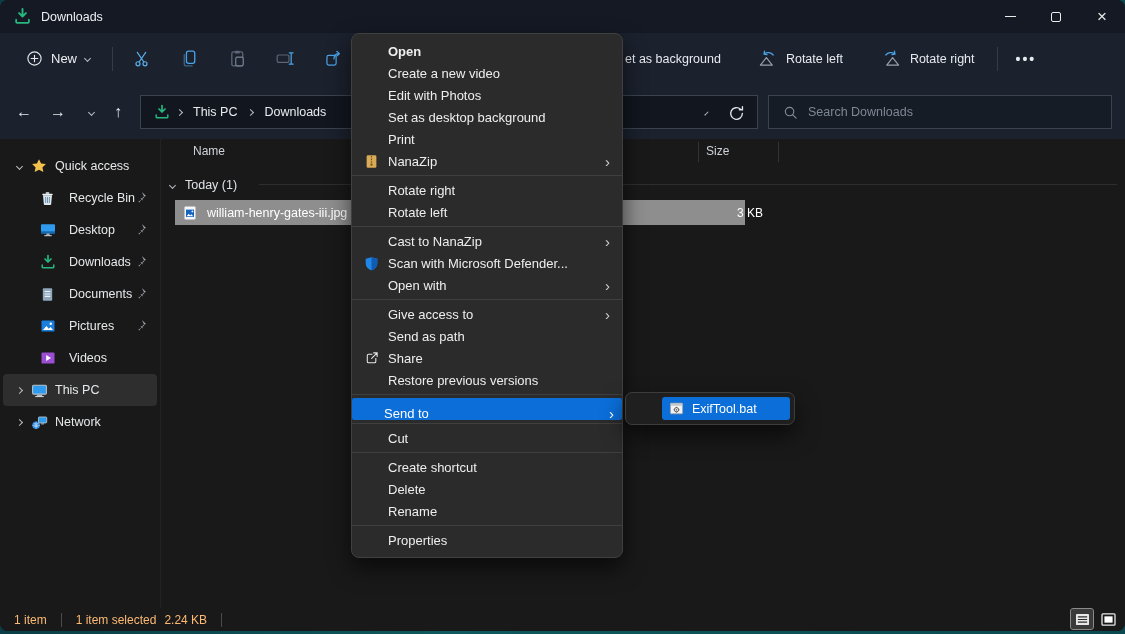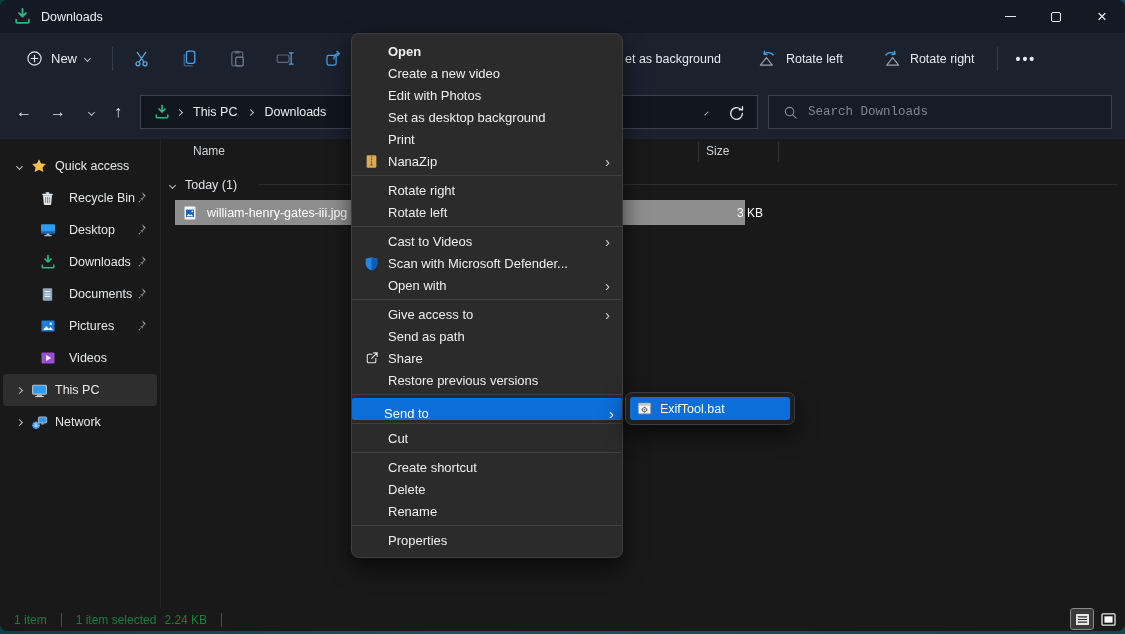--- a/index.html
+++ b/index.html
@@ -28,21 +28,21 @@
   #more-button { letter-spacing:2px; color:#e7eaee; font-size:14px; font-weight:bold; padding:0 8px; }
 
   
   #addressrow { position:absolute; left:0; top:84px; width:1125px; height:55px; background:#1b212d; }
   .nav-btn { position:absolute; top:16px; width:24px; height:24px; display:flex; align-items:center; justify-content:center; color:#e3e7eb; font-size:16px; border-radius:4px; }
   #addressbox { position:absolute; left:140px; top:11px; width:618px; height:34px; border:1px solid #3c434f; background:#11161f; display:flex; align-items:center; padding-left:13px; }
   #addressbox .crumb { color:#e8ebee; font-size:12.5px; padding:2px 4px; }
   #addressbox .chev { margin:0 7px; }
   #address-dropdown { position:absolute; right:44px; top:10px; width:14px; height:14px; display:flex; align-items:center; }
   #refresh-button { position:absolute; right:12px; top:9px; width:17px; height:17px; }
-  #searchbox { position:absolute; left:768px; top:11px; width:344px; height:34px; border:1px solid #3c434f; background:#161c26; display:flex; align-items:center; padding-left:14px; gap:10px;font-family:Liberation Mono, monospace; }
+  #searchbox { position:absolute; left:768px; top:11px; width:344px; height:34px; border:1px solid #3c434f; background:#161c26; display:flex; align-items:center; padding-left:14px; gap:10px; }
   #searchbox input { background:transparent; border:none; outline:none; color:#cfd4da; font-size:12.5px; font-family:inherit; width:280px; }
   #searchbox input::placeholder { color:#7e8794; }
 
   
   #sidebar { position:absolute; left:0; top:139px; width:160px; height:469px; background:#191919; padding-top:11px; }
   #body-divider { position:absolute; left:160px; top:139px; width:1px; height:469px; background:#232323; }
   .sb-row { position:relative; height:32px; display:flex; align-items:center; color:#e6e8ea; font-size:12.5px; border-radius:4px; margin:0 3px; }
   .sb-row.selected { background:#2e2e2e; }
   .sb-exp { position:absolute; left:10px; width:12px; display:flex; justify-content:center; }
   .sb-ic0 { position:absolute; left:28px; } .sb-lab0 { position:absolute; left:52px; }
@@ -53,40 +53,40 @@
   .col-hdr { position:absolute; top:5px; color:#cfd3d8; font-size:12px; }
   .col-sep { position:absolute; top:3px; width:1px; height:20px; background:#333; }
   #group-hdr { position:absolute; left:0; top:36px; height:20px; display:flex; align-items:center; color:#dfe2e6; font-size:12.5px; }
   #group-line { position:absolute; left:98px; right:8px; top:45px; height:1px; background:#2e2e2e; }
   #file-row { position:absolute; left:14px; top:61px; width:570px; height:25px; background:#8e8e8e; display:flex; align-items:center; color:#fff; font-size:12.5px; }
   #file-row .f-ic { margin-left:7px; width:16px; height:16px; }
   #file-row .f-name { margin-left:9px; }
   #file-size { position:absolute; left:520px; width:68px; text-align:right; color:#fdfdfd; font-size:12px; }
 
   
-  #statusbar { position:absolute; left:0; top:608px; width:1125px; height:23px; background:#191919; display:flex; align-items:center; color:#15803d; font-size:12px; }
+  #statusbar { position:absolute; left:0; top:608px; width:1125px; height:23px; background:#191919; display:flex; align-items:center; color:#fdba74; font-size:12px; }
   #statusbar .st { margin-left:14px; }
   .st-sep { width:1px; height:14px; background:#4a4a4a; margin-left:14px; }
   #view-buttons { position:absolute; right:6px; top:1px; display:flex; gap:4px; }
   .view-btn { width:22px; height:20px; display:flex; align-items:center; justify-content:center; border-radius:2px; }
   .view-btn.active { background:#3a3a3a; outline:1px solid #8a8a8a; }
 
   
   #context-menu { position:absolute; left:351px; top:33px; width:272px; background:#2b2b2b; border:1px solid #404040; border-radius:8px; padding:6px 0; box-shadow:0 10px 22px rgba(0,0,0,.6); }
   .menu-item { height:22px; display:flex; align-items:center; padding:0 12px; color:#eeeeee; font-size:13px; }
   .menu-item .mi-icon { width:24px; display:flex; align-items:center; }
   .menu-item .mi-arrow { margin-left:auto; color:#cfcfcf; font-size:15px; line-height:1; }
   .menu-item.bold { font-weight:bold; }
   .menu-item.selected { background:#0b6ed9; border-radius:2px; margin:0 0; padding:8px 8px 0 8px; color:#fff;text-align:right; }
   .menu-item.selected .mi-arrow { color:#fff; }
   .menu-sep { height:1px; background:#3f3f3f; margin:3px 0; }
 
   
   #submenu { position:absolute; left:625px; top:392px; width:170px; background:#1f1f1f; border:1px solid #3d3d3d; border-radius:7px; padding:4px; box-shadow:0 10px 22px rgba(0,0,0,.6); }
-  .sub-item { height:23px; display:flex; align-items:center; gap:8px; padding:0 7px; border-radius:3px; color:#fff; font-size:12.5px; }
+  .sub-item { height:23px; display:flex; align-items:center; gap:8px; padding:0 7px; border-radius:3px; color:#fff; font-size:12.5px;margin-left:32px; }
   .sub-item.selected { background:#0b6ed9; }
 
   .ic { display:inline-flex; } .ic svg { display:block; }
   .chev { display:inline-block; width:5px; height:5px; border-right:1.4px solid #b9bec6; border-bottom:1.4px solid #b9bec6; }
   .chev.down { transform:rotate(45deg); } .chev.right { transform:rotate(-45deg); }
 </style>
 </head>
 <body>
 
 <div id="window">
@@ -447,21 +447,21 @@
         <span class="mi-icon"></span>
         <span>Rotate right</span>
       </div>
       <div class="menu-item">
         <span class="mi-icon"></span>
         <span>Rotate left</span>
       </div>
       <div class="menu-sep"></div>
       <div class="menu-item">
         <span class="mi-icon"></span>
-        <span>Cast to Videos</span>
+        <span>Cast to NanaZip</span>
         <span class="mi-arrow">›</span>
       </div>
       <div class="menu-item">
         <span class="mi-icon">
           <span class="ic">
             <svg viewBox="0 0 16 16" width="15" height="15">
               <path d="M8 1.2l6.2 1.8v4.6c0 3.8-2.6 6.4-6.2 7.6-3.6-1.2-6.2-3.8-6.2-7.6V3z" fill="#2186e8"></path>
               <path d="M8 1.2l6.2 1.8v4.6c0 3.8-2.6 6.4-6.2 7.6z" fill="#0f5cb5"></path>
             </svg>
           </span>

